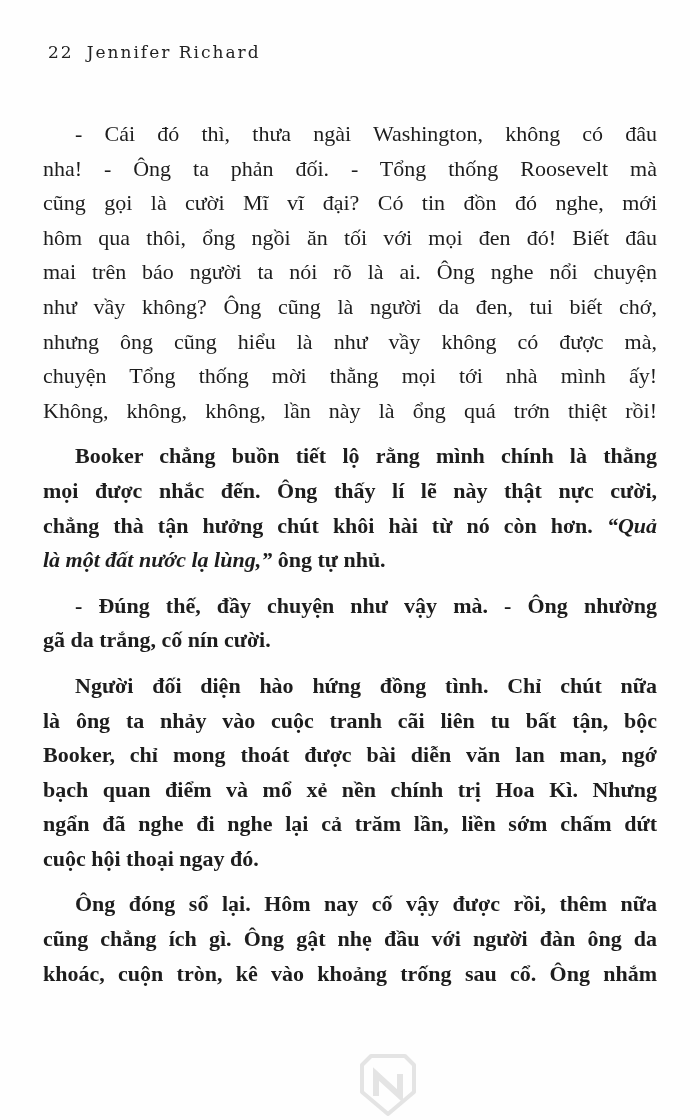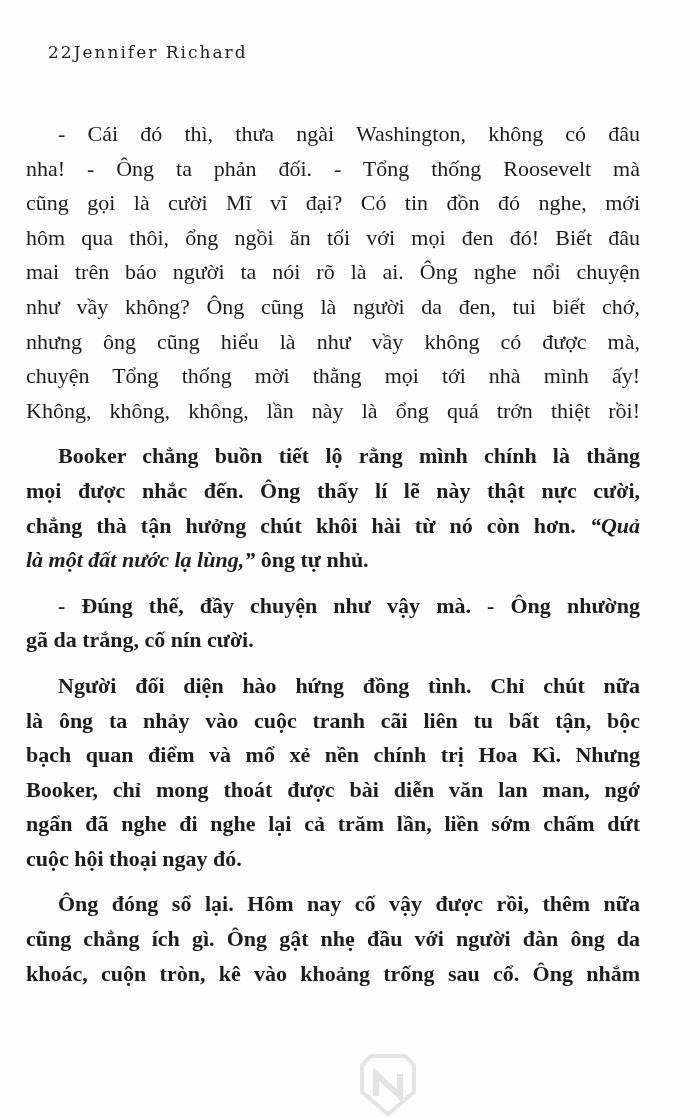--- a/index.html
+++ b/index.html
@@ -17,31 +17,32 @@
   .page {
     position: absolute;
     inset: 0;
   }
   
   .running-head {
     position: absolute;
     left: 48px;
     top: 42px;
     display: flex;
+    gap: 13px;
     font-family: "DejaVu Serif", serif;
     font-size: 17px;
     letter-spacing: 2px;
     color: #222222;
     white-space: nowrap;
     text-align: center;
   }
   
   .body-text {
     position: absolute;
-    left: 26px;
+    left: 43px;
     top: 117px;
     width: 614px;
     font-size: 22px;
     line-height: 34.6px;
     color: #1d1d1d;
   }
   .para { margin: 0; }
   .para + .para { margin-top: 11px; font-weight: bold; }
   .ln {
     text-align: justify;
@@ -130,22 +131,22 @@
     </div>
 
     <div class="para">
       <div class="ln first">- Đúng thế, đầy chuyện như vậy mà. - Ông nhường</div>
       <div class="ln end">gã da trắng, cố nín cười.</div>
     </div>
 
     <div class="para">
       <div class="ln first">Người đối diện hào hứng đồng tình. Chỉ chút nữa</div>
       <div class="ln">là ông ta nhảy vào cuộc tranh cãi liên tu bất tận, bộc</div>
+      <div class="ln">Booker, chỉ mong thoát được bài diễn văn lan man, ngớ</div>
       <div class="ln">bạch quan điểm và mổ xẻ nền chính trị Hoa Kì. Nhưng</div>
-      <div class="ln">Booker, chỉ mong thoát được bài diễn văn lan man, ngớ</div>
       <div class="ln">ngẩn đã nghe đi nghe lại cả trăm lần, liền sớm chấm dứt</div>
       <div class="ln end">cuộc hội thoại ngay đó.</div>
     </div>
 
     <div class="para">
       <div class="ln first">Ông đóng sổ lại. Hôm nay cố vậy được rồi, thêm nữa</div>
       <div class="ln">cũng chẳng ích gì. Ông gật nhẹ đầu với người đàn ông da</div>
       <div class="ln">khoác, cuộn tròn, kê vào khoảng trống sau cổ. Ông nhắm</div>
     </div>
 

